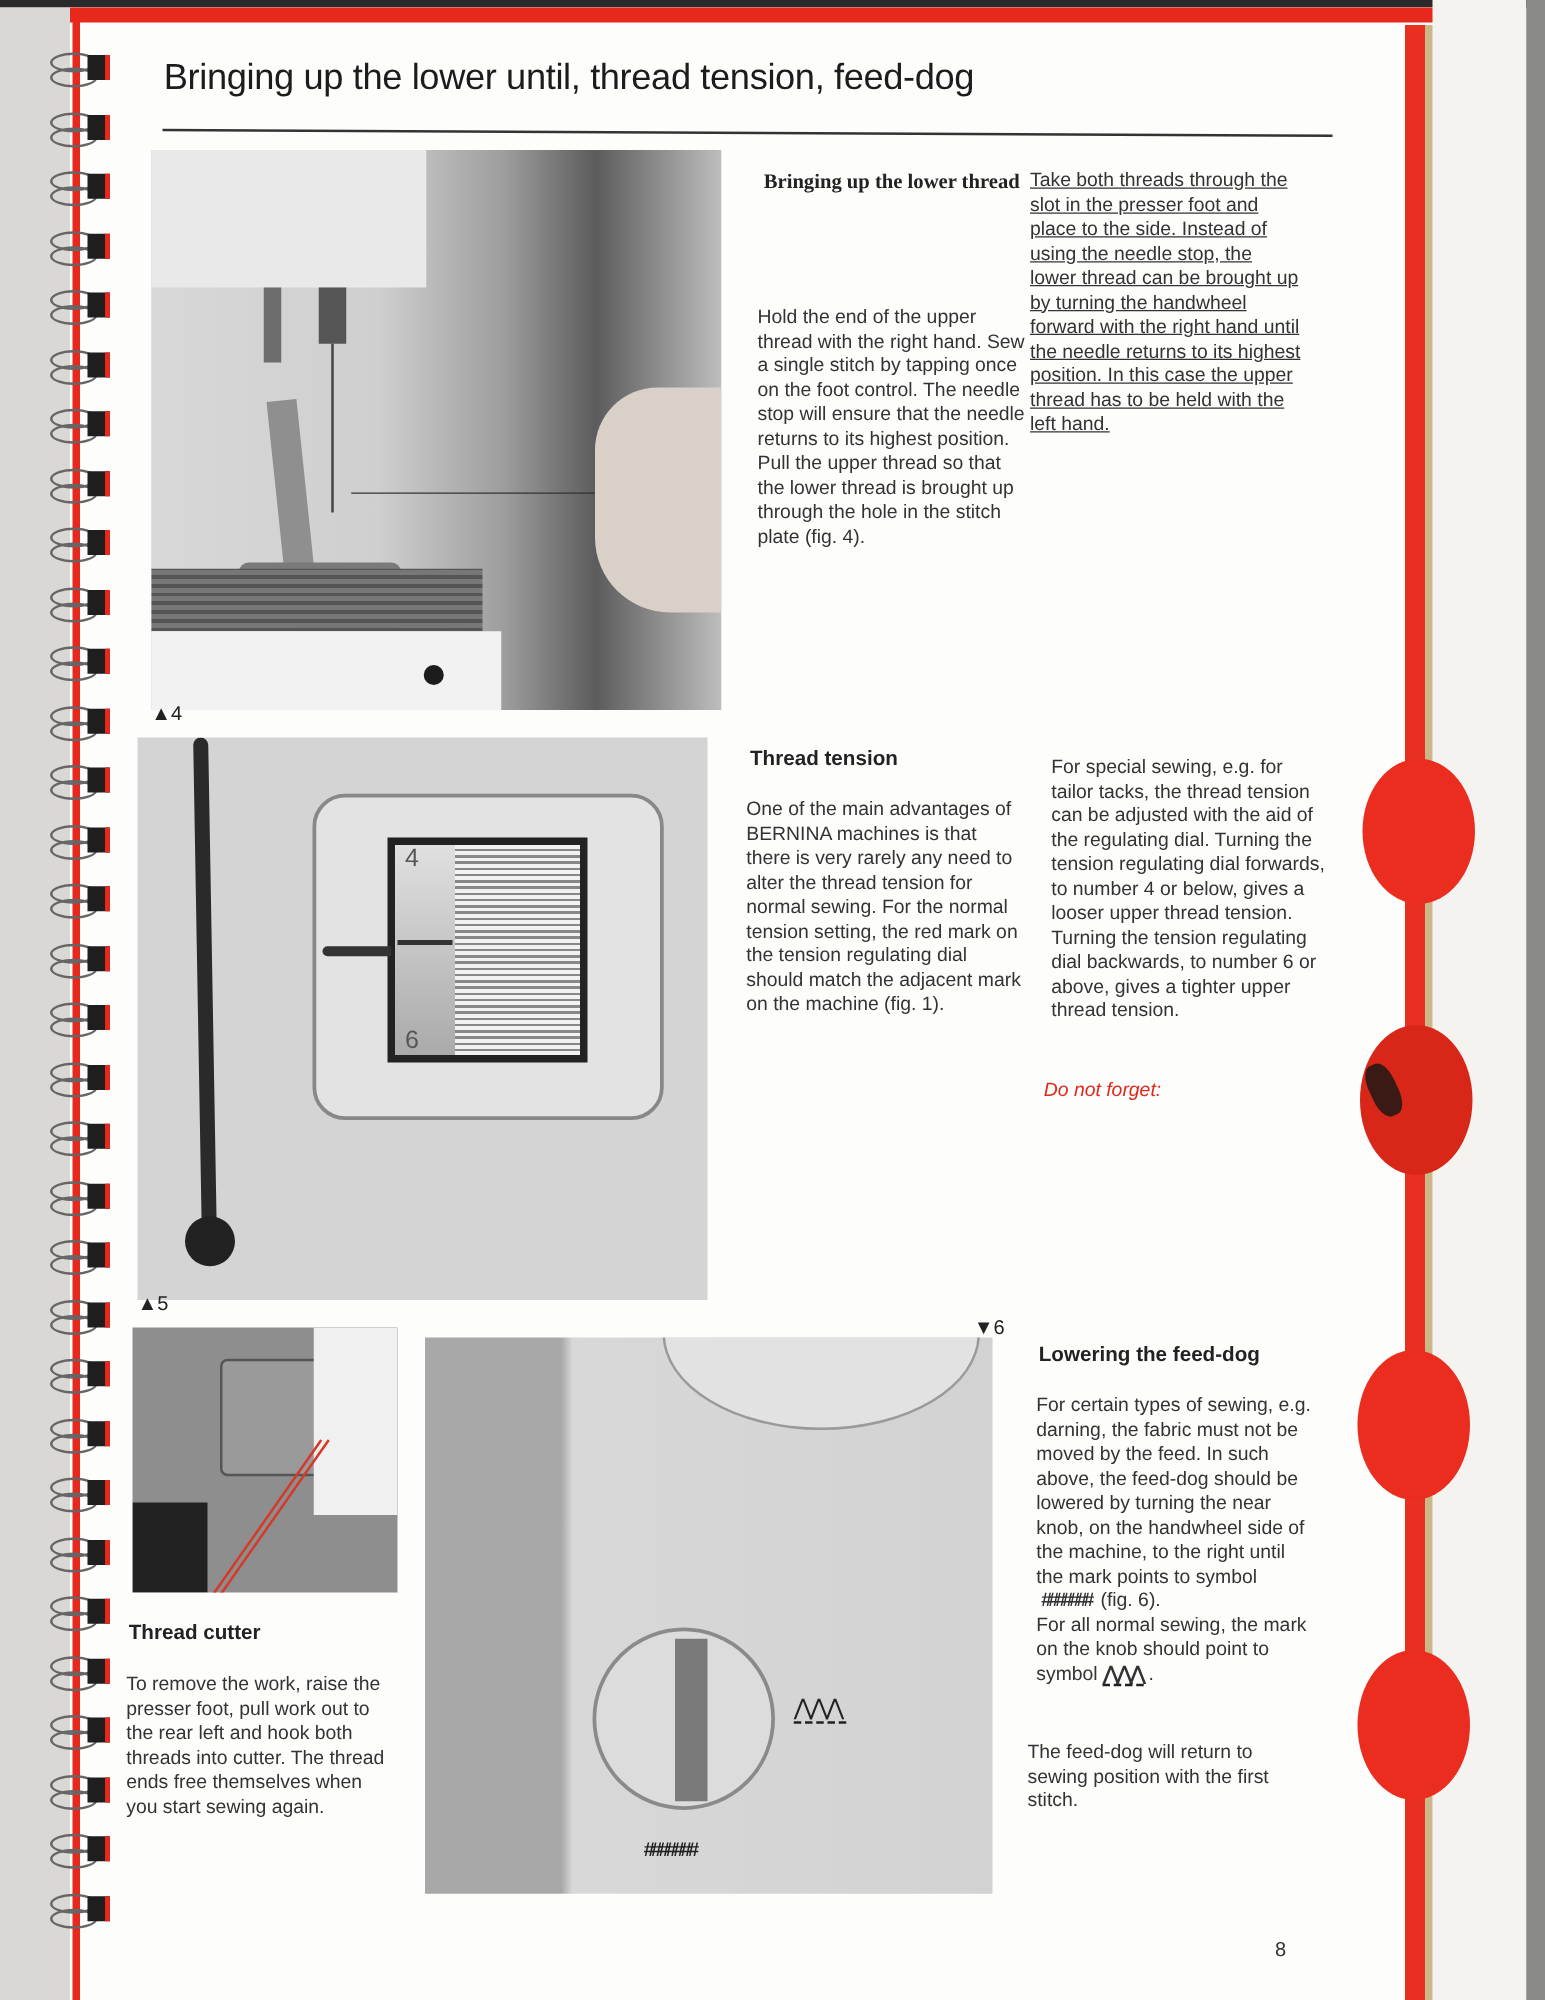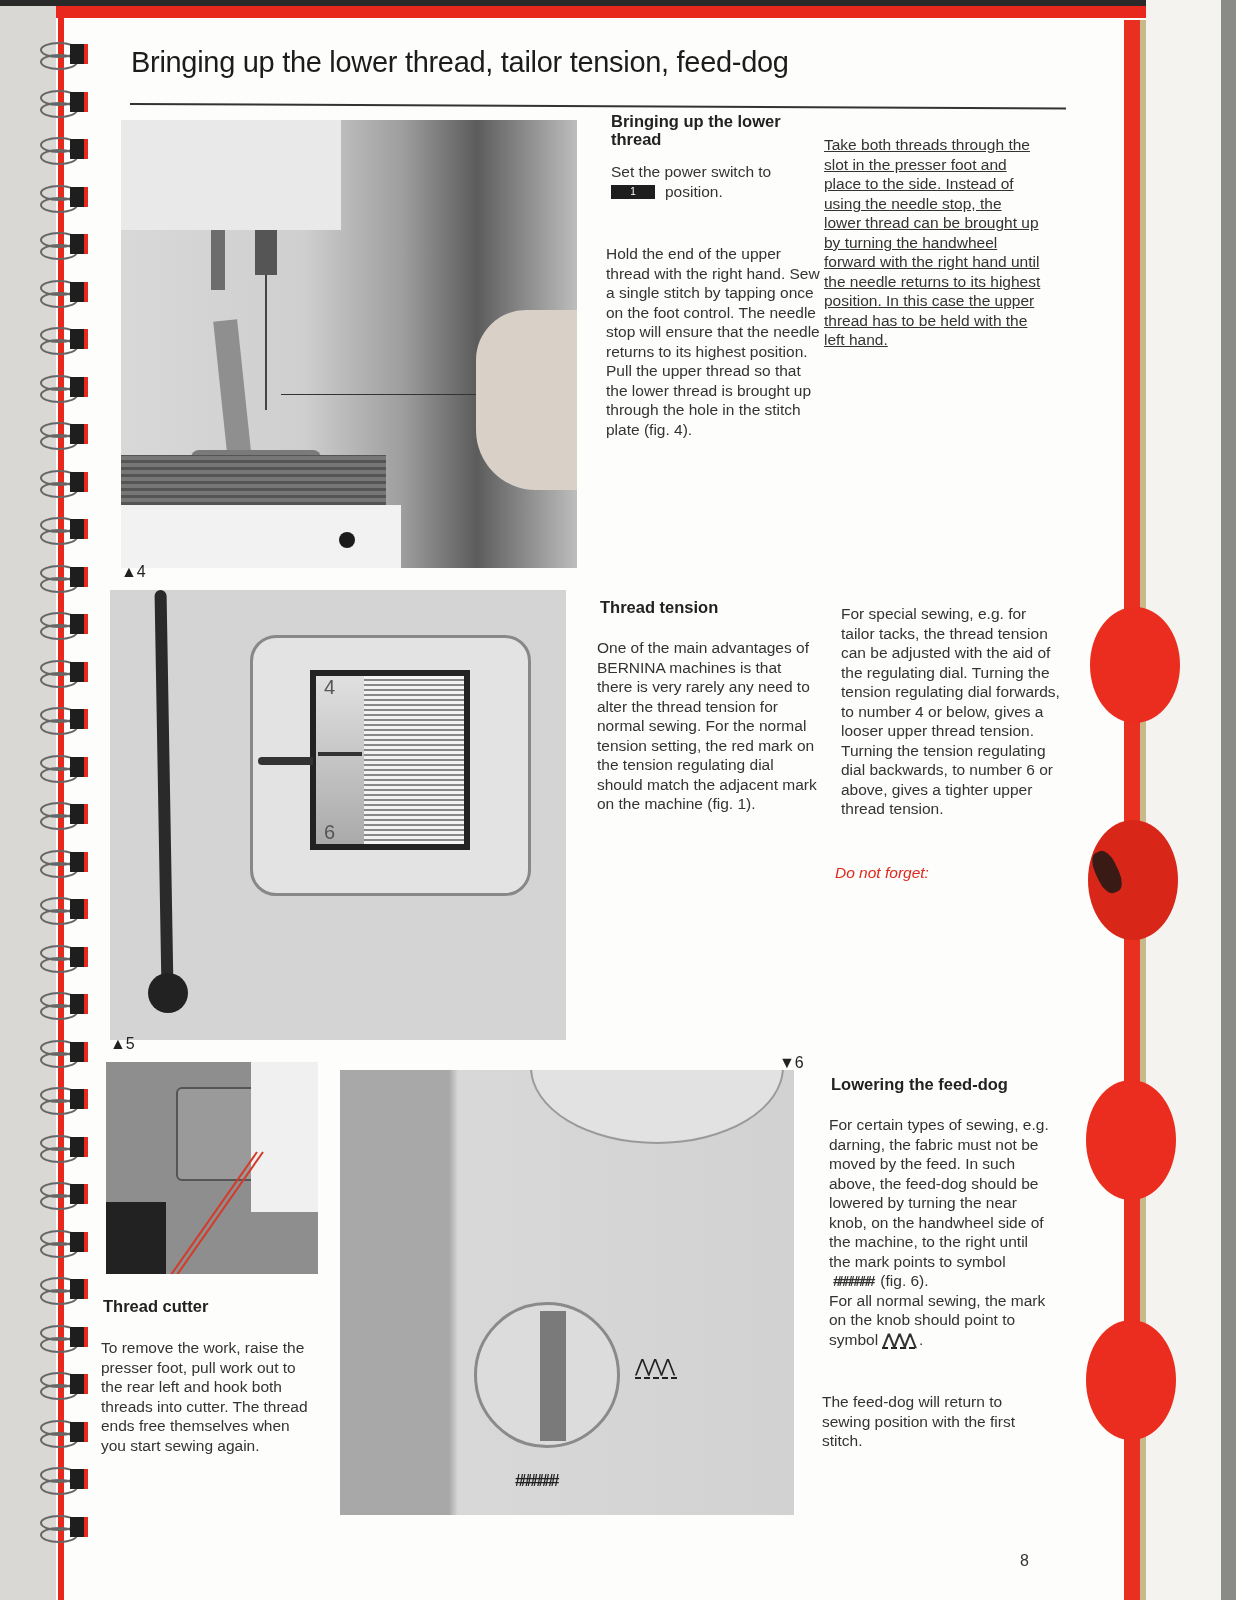--- a/index.html
+++ b/index.html
@@ -214,44 +214,40 @@
       <div class="ring" style="top:12px"></div>
       <div class="hole"></div>
     </div>
     <div class="abs coil" style="left: 40px; top: 1514.5px;">
       <div class="ring" style="top:0"></div>
       <div class="ring" style="top:12px"></div>
       <div class="hole"></div>
     </div>
   </div>
 
-<div class="abs title">Bringing up the lower thread, tailor tension, feed-dog</div>
+<div class="abs title">Bringing up the lower until, thread tension, feed-dog</div>
 <div class="abs title-rule"></div>
 
 <div class="abs photo" style="left:121px;top:120px;width:456px;height:448px;background:linear-gradient(90deg,#d8d8d8 0%,#cfcfcf 40%,#9d9d9d 62%,#5c5c5c 78%,#bdbdbd 100%);">
   <div class="abs" style="left:0;top:0;width:220px;height:110px;background:#e9e9e9;"></div>
   <div class="abs" style="left:90px;top:110px;width:14px;height:60px;background:#6d6d6d;"></div>
   <div class="abs" style="left:134px;top:110px;width:22px;height:45px;background:#555;"></div>
   <div class="abs" style="left:144px;top:155px;width:2px;height:135px;background:#444;"></div>
   <div class="abs" style="left:100px;top:200px;width:24px;height:150px;background:#8f8f8f;transform:rotate(-6deg);"></div>
   <div class="abs" style="left:70px;top:330px;width:130px;height:20px;background:#7a7a7a;border-radius:8px;"></div>
   <div class="abs" style="left:0;top:335px;width:265px;height:50px;background:repeating-linear-gradient(0deg,#555 0 3px,#777 3px 7px);"></div>
   <div class="abs" style="left:0;top:385px;width:280px;height:63px;background:#f2f2f2;"></div>
   <div class="abs" style="left:218px;top:412px;width:16px;height:16px;border-radius:50%;background:#1c1c1c;"></div>
   <div class="abs" style="left:160px;top:274px;width:200px;height:1px;background:#333;"></div>
   <div class="abs" style="left:355px;top:190px;width:110px;height:180px;background:#d9d0c8;border-radius:50px 0 0 60px;"></div>
 </div>
 <div class="abs fig-label" style="left:121px;top:563px;">▲4</div>
 
-<div class="abs" style="left:611px;top:112px;width:215px;">
+<div class="abs" style="left:611px;top:136px;width:215px;font-family:Liberation Serif, serif;">
   <div class="h">Bringing up the lower thread</div>
-  <div class="p" style="margin-top:14px;">
-    <span>Set the power switch to</span><br>
-    <span class="switch-chip">1</span><span>position.</span>
-  </div>
 </div>
 <div class="abs p" style="left:606px;top:244px;width:218px;">Hold the end of the upper thread with the right hand. Sew a single stitch by tapping once on the foot control. The needle stop will ensure that the needle returns to its highest position. Pull the upper thread so that the lower thread is brought up through the hole in the stitch plate (fig. 4).</div>
 <div class="abs p" style="left:824px;top:135px;width:218px;text-decoration:underline;">Take both threads through the slot in the presser foot and place to the side. Instead of using the needle stop, the lower thread can be brought up by turning the handwheel forward with the right hand until the needle returns to its highest position. In this case the upper thread has to be held with the left hand.</div>
 
 <div class="abs photo" style="left:110px;top:590px;width:456px;height:450px;background:#d4d4d4;">
   <div class="abs" style="left:48px;top:0;width:12px;height:400px;background:#2a2a2a;border-radius:6px;transform:rotate(-1deg);"></div>
   <div class="abs" style="left:38px;top:383px;width:40px;height:40px;border-radius:50%;background:#222;"></div>
   <div class="abs" style="left:140px;top:45px;width:275px;height:255px;border:3px solid #888;border-radius:26px;background:#e3e3e3;"></div>
   <div class="abs" style="left:200px;top:80px;width:160px;height:180px;background:#222;">
     <div class="abs" style="left:6px;top:6px;width:48px;height:168px;background:linear-gradient(180deg,#e0e0e0,#aaa);">

